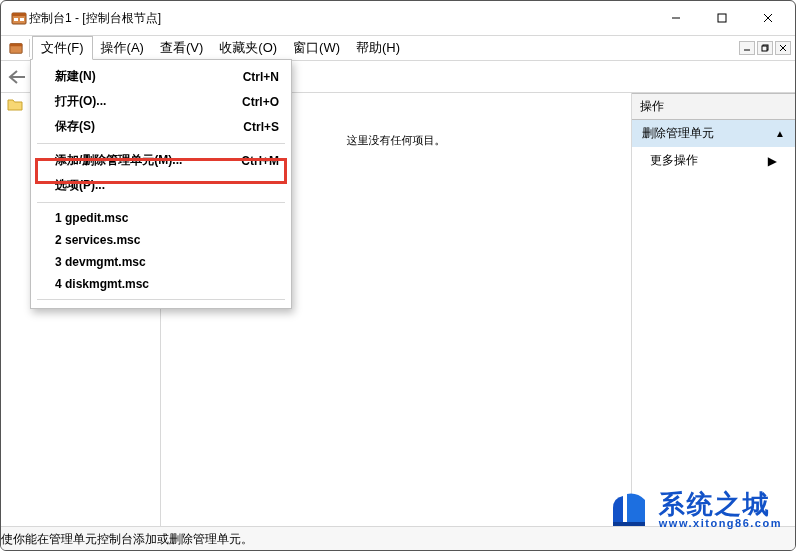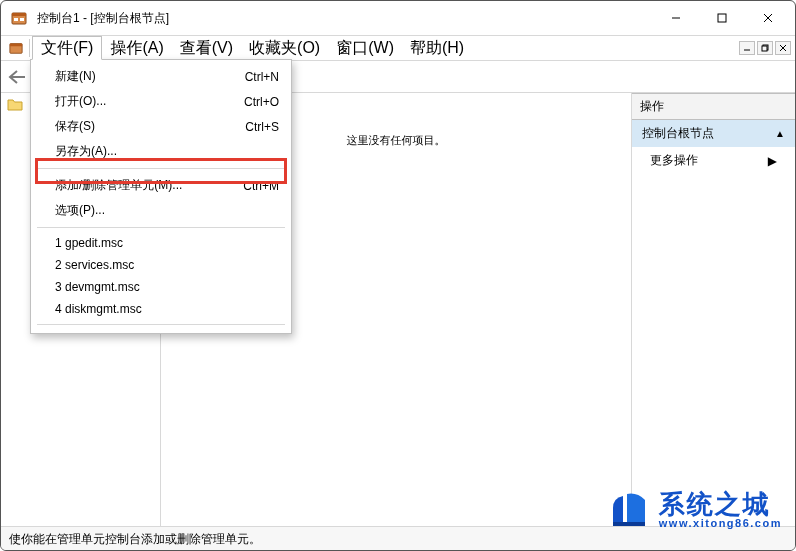--- a/index.html
+++ b/index.html
@@ -1,57 +1,57 @@
 <!DOCTYPE html>
 <html><head>
 <meta charset="utf-8">
 <style>
   * { box-sizing: border-box; }
   html, body { margin:0; padding:0; font-family: "Microsoft YaHei", "Segoe UI", sans-serif; font-size:12px; color:#000; }
   body { width:796px; height:551px; position:relative; overflow:hidden; background:#fff; }
 
   .window { width:796px; height:551px; border:1px solid #555; border-radius:6px; display:flex; flex-direction:column; background:#fff; overflow:hidden;}
   .titlebar { height:34px; display:flex; align-items:center; padding:0 4px; }
-  .title-left { display:flex; align-items:center; gap:10px; padding-left:6px;}
+  .title-left { display:flex; align-items:center; gap:2px; padding-left:6px;}
   .app-icon svg { display:block; }
   .title-text { font-size:12px; }
   .title-spacer { flex:1; }
   .win-controls { display:flex; height:100%; }
   .win-btn { width:46px; display:flex; align-items:center; justify-content:center; }
   .win-btn svg { stroke:#000; stroke-width:1; fill:none; }
 
   .menubar { height:26px; border-top:1px solid #d8d8d8; border-bottom:1px solid #d8d8d8; display:flex; align-items:stretch; padding-left:4px; position:relative; background:#fff;}
   .mb-icon { width:22px; display:flex; align-items:center; justify-content:center;}
   .mb-sep { width:1px; background:#ccc; margin:3px 2px;}
-  .mb-item { padding:0 8px; display:flex; align-items:center; font-size:16px; }
+  .mb-item { padding:0 8px; display:flex; align-items:center; font-size:13px; }
   .mb-item.open { background:#fff; border:1px solid #c0c0c0; border-bottom:1px solid #fff; position:relative; z-index:30; }
   .mb-right { margin-left:auto; display:flex; align-items:center; padding-right:4px; gap:2px;}
   .mdi-btn { width:16px; height:14px; border:1px solid #bfbfbf; background:#f5f5f5; display:flex; align-items:center; justify-content:center;}
   .mdi-btn svg { stroke:#000; stroke-width:1; fill:none; display:block;}
 
   .toolbar { height:32px; border-bottom:1px solid #d8d8d8; display:flex; align-items:center; padding-left:6px; gap:8px;}
   .tb-back svg { display:block; }
 
   .client { flex:1; display:flex; position:relative; }
   .tree-pane { width:160px; border-right:1px solid #d8d8d8; background:#fff; padding:4px 6px;}
   .folder-row { display:flex; align-items:center; gap:4px;}
   .center-pane { flex:1; background:#fff; padding-top:40px; text-align:center; color:#000; font-size:11px;}
   .right-pane { width:164px; border-left:1px solid #d8d8d8; display:flex; flex-direction:column;}
   .right-header { border:1px solid #bfbfbf; border-left:none; border-right:none; background:#f3f3f3; padding:4px 8px; font-size:12px;}
   .right-body { flex:1; border-top:none; }
   .right-row { padding:5px 10px; display:flex; align-items:center; justify-content:space-between; font-size:12px;}
   .right-row.accent { background:#d6e8f6; }
   .right-row .tri { font-size:10px; }
   .right-sub { padding:5px 18px; font-size:12px; display:flex; align-items:center; justify-content:space-between;}
 
-  .statusbar { height:24px; border-top:1px solid #d8d8d8; padding:4px 8px; font-size:12px; background:#f7f7f7;}
+  .statusbar { height:24px; border-top:1px solid #d8d8d8; padding:4px 0; font-size:12px; background:#f7f7f7;}
 
   
   .dropdown { position:absolute; top:59px; left:30px; width:262px; background:#fff; border:1px solid #c0c0c0; box-shadow:2px 4px 8px rgba(0,0,0,.25); z-index:25; padding:4px 0;}
-  .dd-item { display:flex; align-items:center; padding:4px 12px 4px 24px; font-size:12px; justify-content:space-between;}
+  .dd-item { display:flex; align-items:center; padding:4px 12px 4px 24px; font-size:12px; justify-content:space-between;font-weight:bold;}
   .dd-item .lbl { white-space:nowrap;}
   .dd-item .kb { color:#000; }
   .dd-sep { height:1px; background:#d8d8d8; margin:4px 6px;}
   .dd-highlight { position:absolute; border:3px solid #e23b2e; pointer-events:none;}
 
   
   .watermark { position:absolute; right:14px; bottom:18px; display:flex; align-items:center; gap:8px; z-index:2;}
   .wm-text-cn { font-size:26px; font-weight:800; color:#1252c8; letter-spacing:2px; line-height:1;}
   .wm-text-en { font-size:11px; color:#1252c8; letter-spacing:1.5px; font-weight:600;}
   .wm-txt { display:flex; flex-direction:column;}
@@ -148,21 +148,21 @@
         </span>
       </div>
     </div>
     <div class="center-pane">
       <span>这里没有任何项目。</span>
     </div>
     <div class="right-pane">
       <div class="right-header">操作</div>
       <div class="right-body">
         <div class="right-row accent">
-          <span>控制台根节点</span>
+          <span>删除管理单元</span>
           <span class="tri">▲</span>
         </div>
         <div class="right-sub">
           <span>更多操作</span>
           <span class="tri">▶</span>
         </div>
       </div>
     </div>
   </div>
 
@@ -176,24 +176,20 @@
     <span class="lbl">新建(N)</span>
     <span class="kb">Ctrl+N</span>
   </div>
   <div class="dd-item">
     <span class="lbl">打开(O)...</span>
     <span class="kb">Ctrl+O</span>
   </div>
   <div class="dd-item">
     <span class="lbl">保存(S)</span>
     <span class="kb">Ctrl+S</span>
-  </div>
-  <div class="dd-item">
-    <span class="lbl">另存为(A)...</span>
-    <span class="kb"></span>
   </div>
   <div class="dd-sep"></div>
   <div class="dd-item">
     <span class="lbl">添加/删除管理单元(M)...</span>
     <span class="kb">Ctrl+M</span>
   </div>
   <div class="dd-item">
     <span class="lbl">选项(P)...</span>
     <span class="kb"></span>
   </div>

